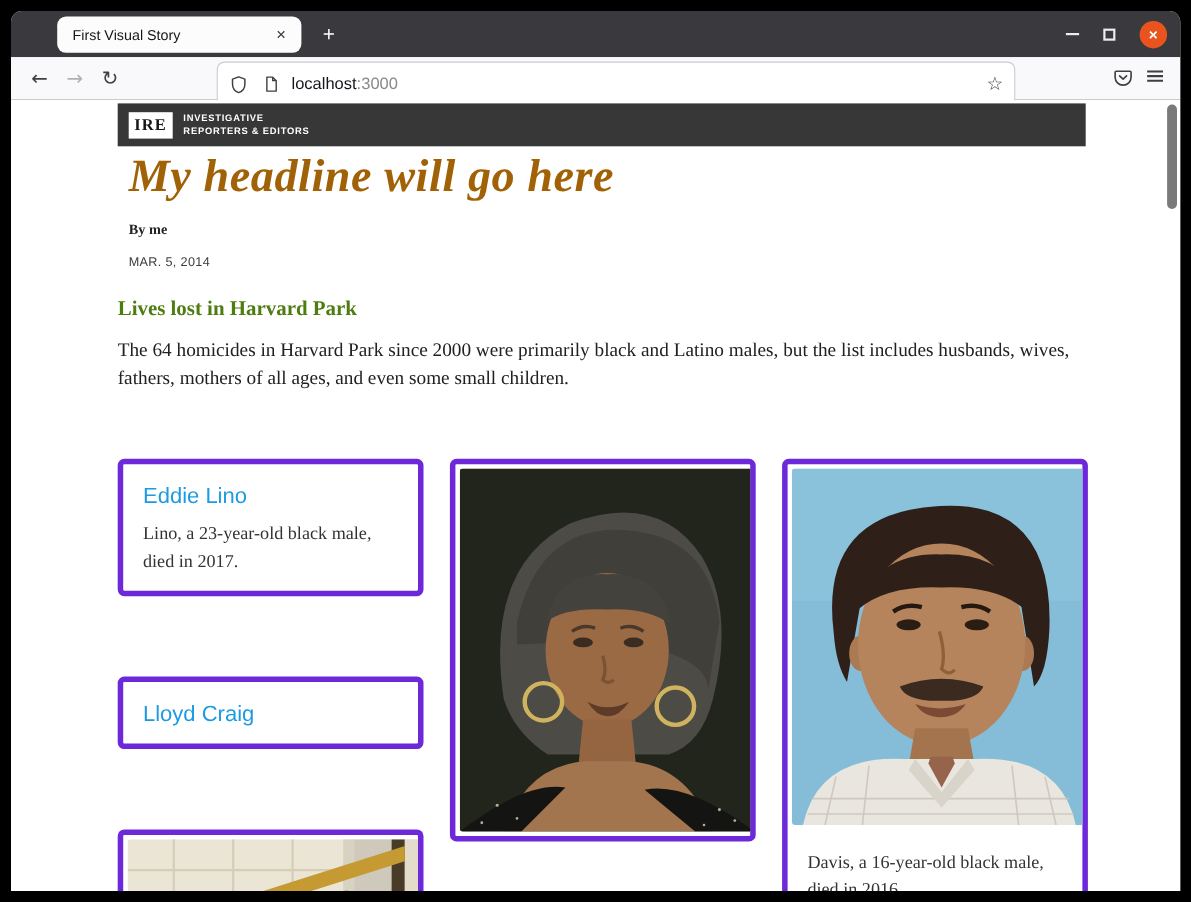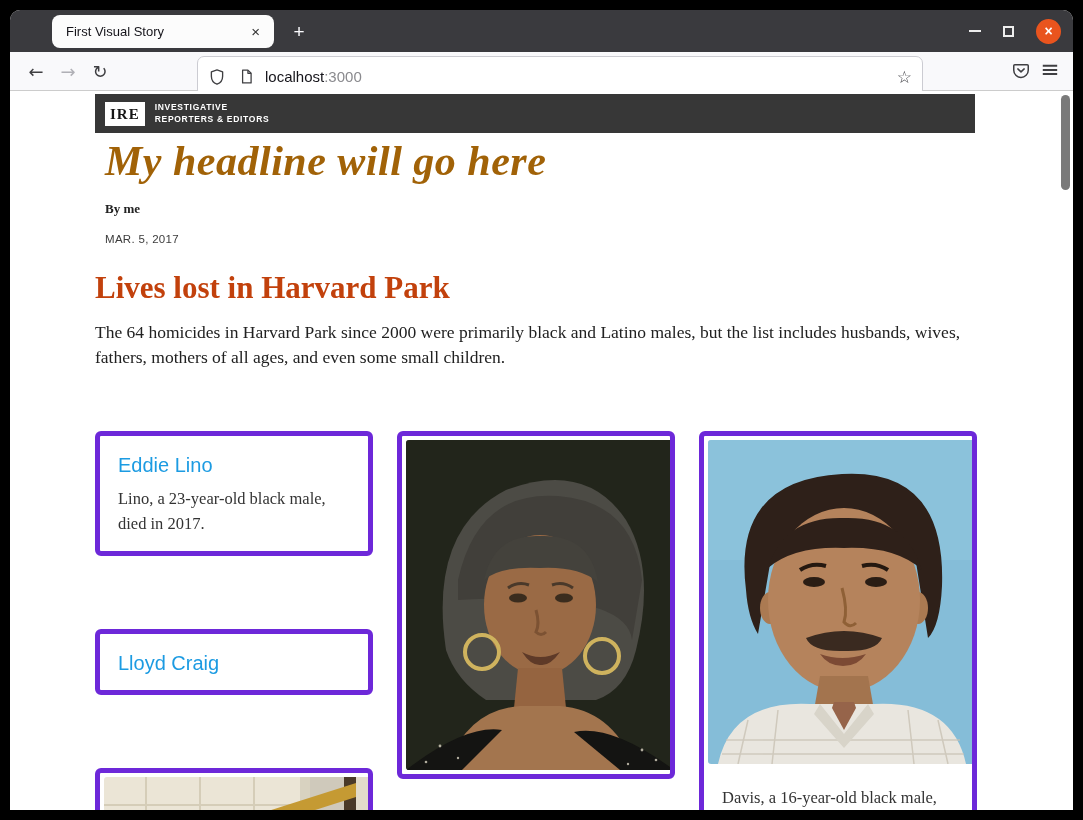--- a/index.html
+++ b/index.html
@@ -36,41 +36,41 @@
             border:1px solid #ccccd2; border-radius:7px; display:flex; align-items:center; padding:0 10px; }
   .urlbar svg { flex:0 0 auto; }
   .url-text { margin-left:10px; font-size:15px; color:#15141a; flex:1; }
   .url-port { color:#8a8a8e; }
   .star-ic { font-family:"DejaVu Sans", sans-serif; font-size:17px; color:#45454a; }
   .pocket-ic { position:absolute; right:42px; top:9px; }
   .menu-ic { position:absolute; right:8px; top:4px; font-family:"DejaVu Sans", sans-serif;
              font-size:23px; color:#3f3f42; width:30px; text-align:center; }
 
   
-  .viewport { position:relative; height:719px; background:#fff; overflow:hidden; }
+  .viewport { position:relative; height:719px; background:#fff; overflow:hidden;padding-left:12px; }
   .scroll-thumb { position:absolute; right:3px; top:4px; width:9px; height:95px; background:#7a7a7a;
                   border-radius:5px; z-index:5; }
 
   .content { margin-left:85px; width:880px; padding-top:3px; }
 
   
   .ire-bar { height:39px; background:#373737; display:flex; align-items:center; padding-left:10px; }
   .ire-logo { background:#fff; color:#161616; font-family:"Liberation Serif", serif; font-weight:bold;
               font-size:15px; letter-spacing:1px; padding:3px 5px; line-height:1.2; }
   .ire-org { margin-left:10px; color:#fff; font-weight:bold; font-size:8.5px; letter-spacing:0.7px;
              line-height:1.3; font-family:"Liberation Sans", sans-serif; }
 
   .masthead { padding-left:10px; }
   h1.headline { margin-top:5px; font-family:"Liberation Serif", serif; font-style:italic; font-weight:bold;
                 font-size:42px; line-height:46px; color:#a16207; letter-spacing:0.5px; }
   .byline { margin-top:17px; font-family:"Liberation Serif", serif; font-weight:bold; font-size:13px; color:#222; }
   .pubdate { margin-top:16px; font-size:11.5px; color:#3c3c3c; letter-spacing:0.3px; }
 
   h2.section-title { margin-top:25px; font-family:"Liberation Serif", serif; font-weight:bold;
-                     font-size:31px; color:#c2410c; }
+                     font-size:19px; color:#4d7c0f; }
   p.intro { margin-top:14px; font-family:"Liberation Serif", serif; font-size:17.5px; line-height:1.45;
             color:#212121; }
 
   
   .grid { margin-top:12px; display:flex; gap:24px; align-items:flex-start; }
   .col { display:flex; flex-direction:column; gap:25px; width:278px; }
   .card { width:278px; background:#fff; border:5px solid #6d28d9; border-radius:6px; overflow:hidden;margin-top:48px; }
   .card.text-card { padding:17px 18px 15px 18px; }
   .card-name { font-size:20px; color:#1c9be2; line-height:1.2; cursor:pointer; }
   .card-desc { margin-top:10px; font-family:"Liberation Serif", serif; font-size:16.5px; line-height:1.5;
@@ -133,21 +133,21 @@
           <span class="ire-logo">IRE</span>
           <span class="ire-org">
             <div>INVESTIGATIVE</div>
             <div>REPORTERS &amp; EDITORS</div>
           </span>
         </div>
 
         <div class="masthead">
           <h1 class="headline">My headline will go here</h1>
           <div class="byline">By me</div>
-          <div class="pubdate">MAR. 5, 2017</div>
+          <div class="pubdate">MAR. 5, 2014</div>
         </div>
 
         <h2 class="section-title">Lives lost in Harvard Park</h2>
         <p class="intro">The 64 homicides in Harvard Park since 2000 were primarily black and Latino males, but the list includes husbands, wives, fathers, mothers of all ages, and even some small children.</p>
 
         <div class="grid">
 
           <div class="col">
             <div class="card text-card">
               <div class="card-name">Eddie Lino</div>

